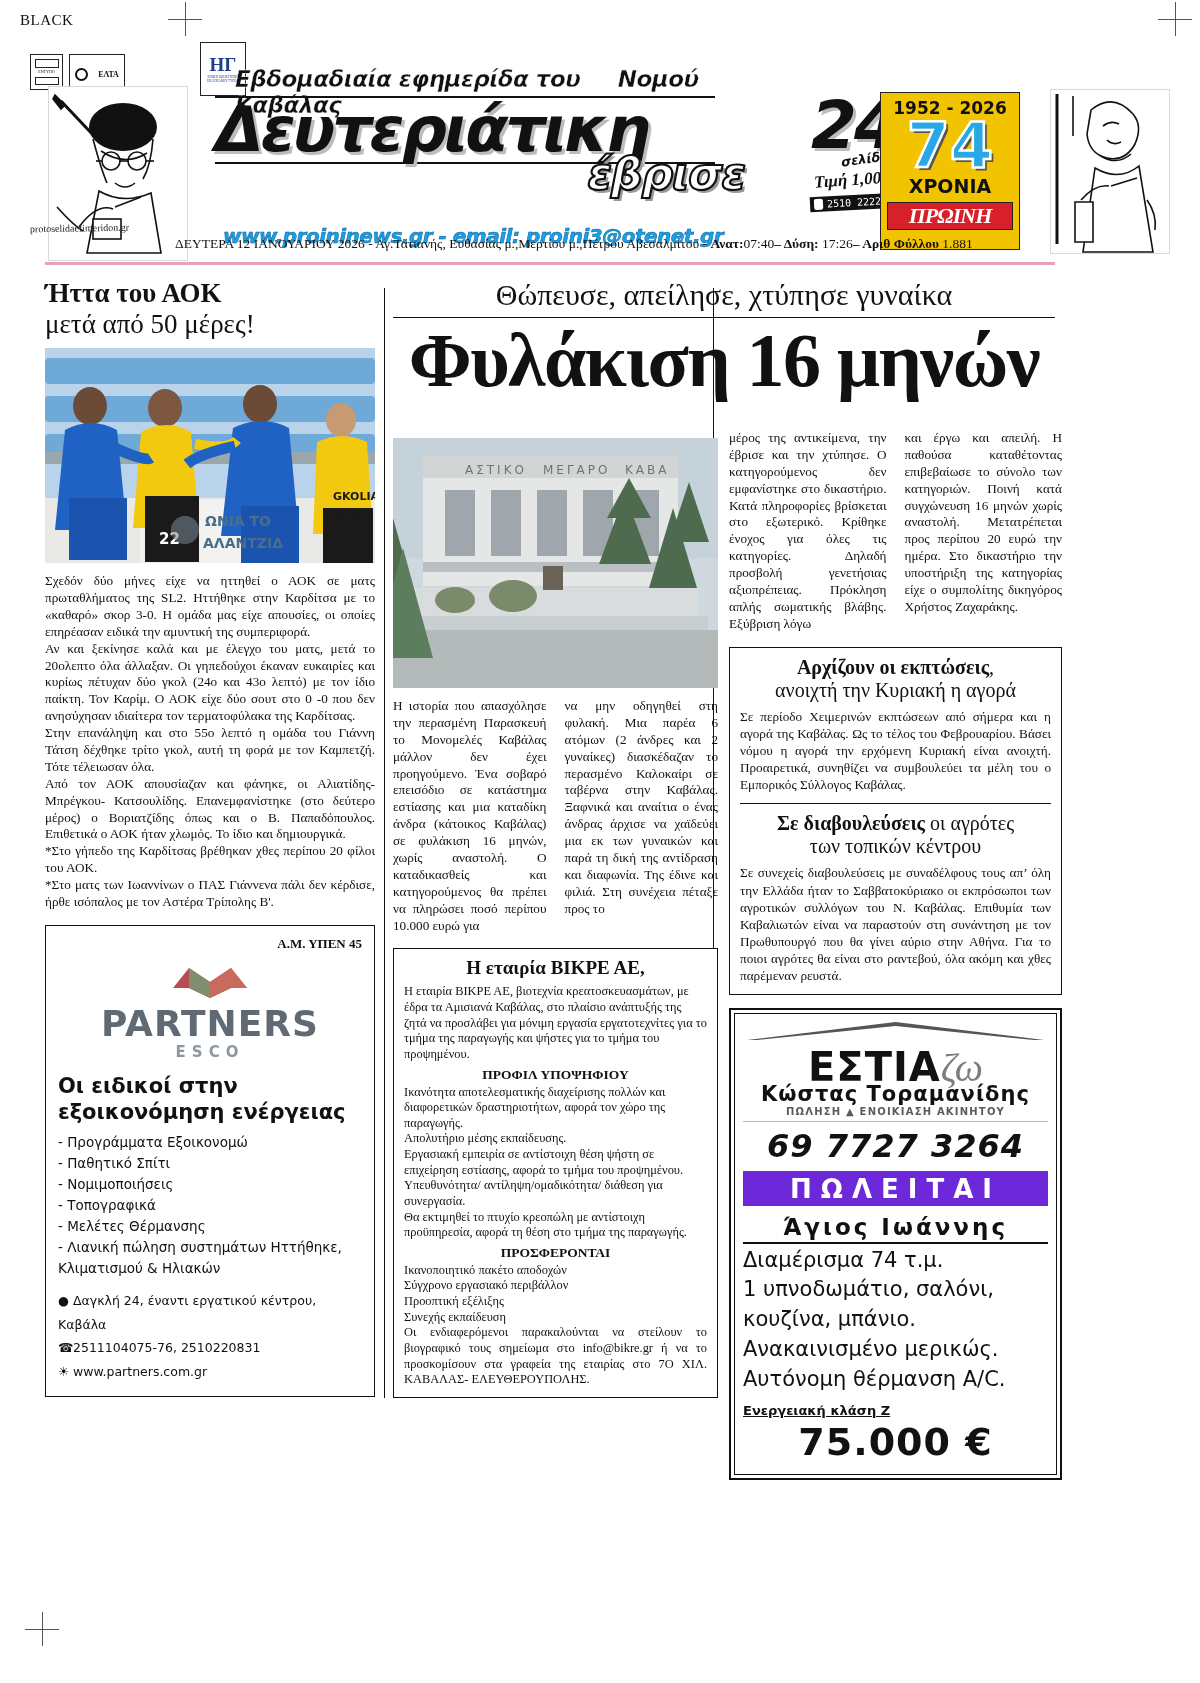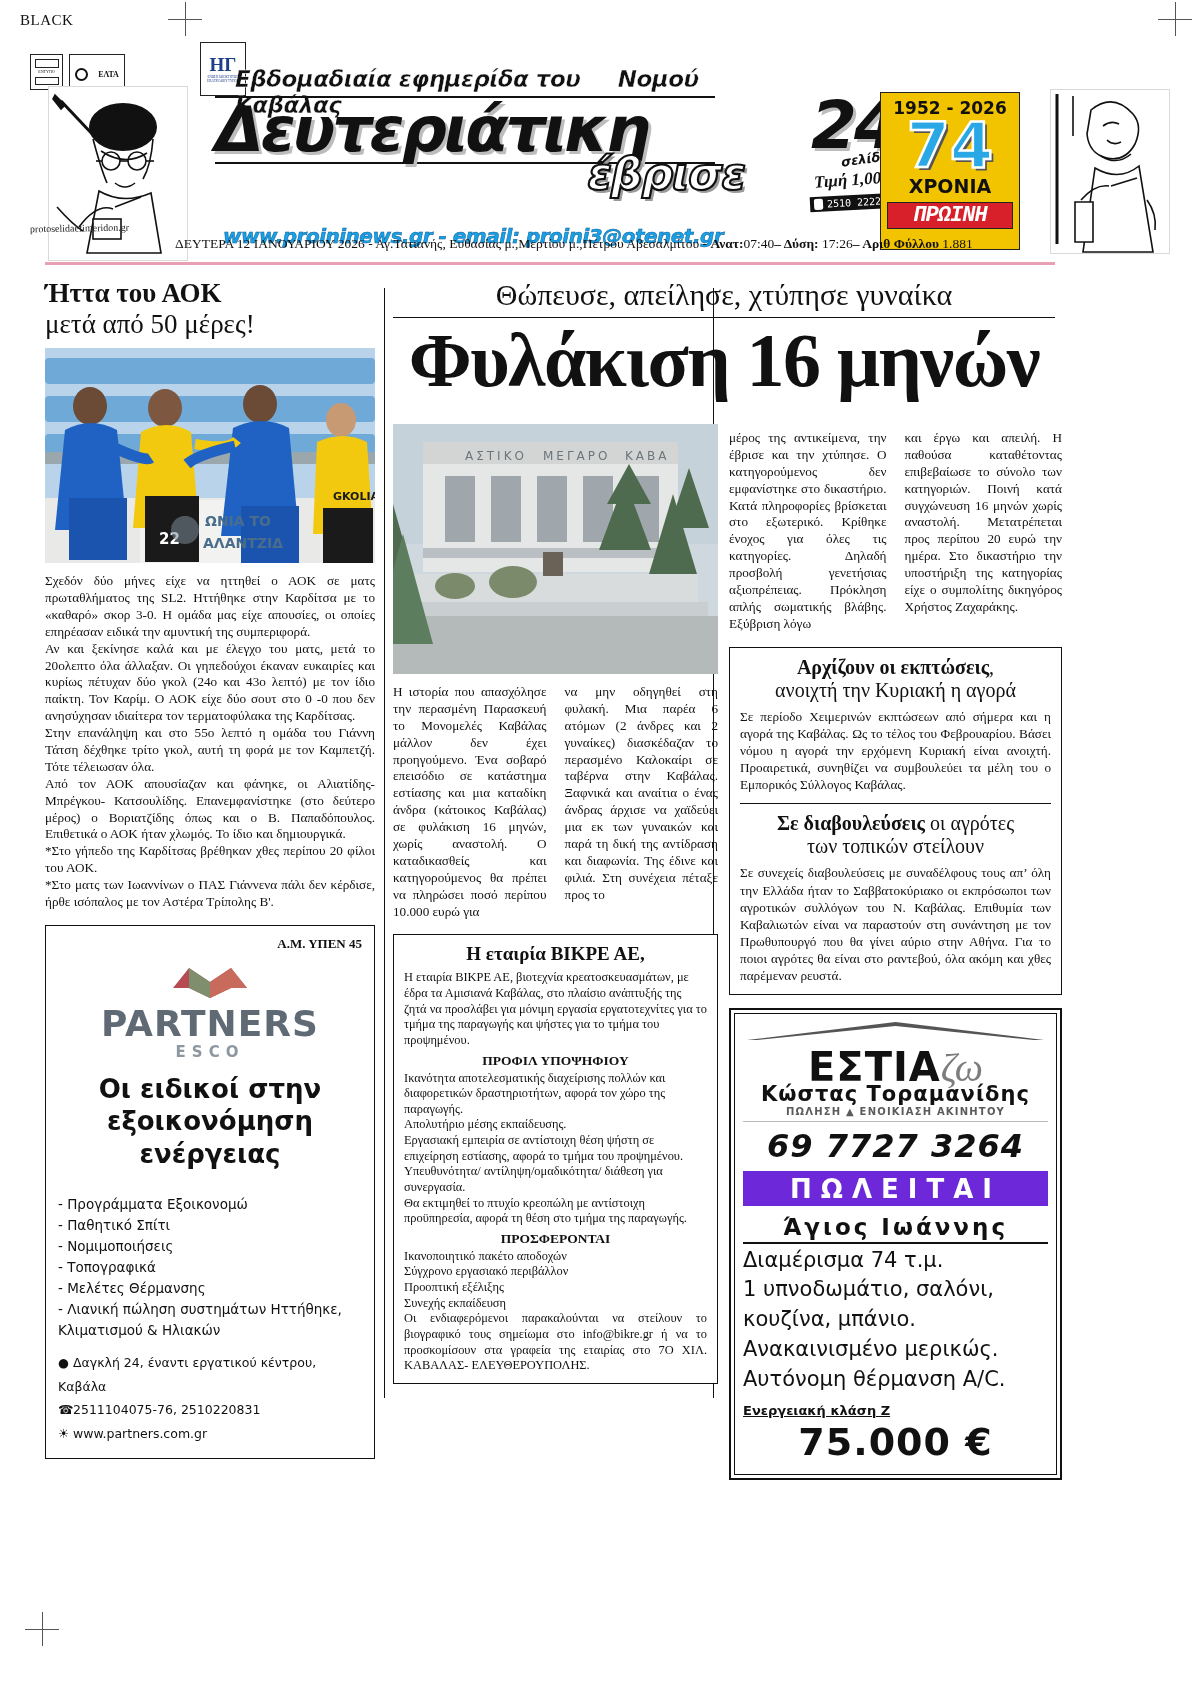--- a/index.html
+++ b/index.html
@@ -122,21 +122,21 @@
     background:#f2c400; border:1px solid #222; text-align:center; padding-top:5px;
   }
   .anniv .years { font-family:"DejaVu Sans",sans-serif; font-weight:bold; font-size:17px; color:#111; }
   .anniv .num74 {
     font-family:"DejaVu Sans",sans-serif; font-weight:bold; font-size:62px; line-height:.85;
     color:#2aa8e6; -webkit-text-stroke:2.5px #fff; text-shadow:3px 3px 0 #555; margin-top:2px;
   }
   .anniv .xronia { font-family:"DejaVu Sans",sans-serif; font-weight:bold; font-size:19px; margin-top:2px; }
   .anniv .proini {
     margin:5px 6px 0; background:#d8202a; color:#fff;
-    font-family:Liberation Mono, monospace; font-weight:bold; font-style:italic;
+    font-family:Liberation Serif, serif; font-weight:bold; font-style:italic;
     font-size:22px; letter-spacing:-1px; border:1px solid #222;
   }
 
   .dateline {
     position:absolute; left:175px; top:236px; width:1000px;
     font-family:"Liberation Serif", serif; font-size:13.5px; color:#111;
   }
   .dateline b { font-weight:bold; }
 
   .pink-rule { position:absolute; left:45px; top:262px; width:1010px; height:3px; background:#e8a0b4; }
@@ -213,22 +213,22 @@
   .handshake { display:block; margin:6px auto 2px; width:82px; height:46px; }
   .partners-word {
     text-align:center; font-family:"DejaVu Sans", sans-serif; font-weight:bold;
     font-size:36px; letter-spacing:1px; color:#5f6a74; line-height:1;
   }
   .esco {
     text-align:center; font-family:"DejaVu Sans", sans-serif; font-weight:bold;
     font-size:15px; letter-spacing:6px; color:#8d979f; margin-top:1px;
   }
   .partners-claim {
-    text-align:center; font-family:"DejaVu Sans", sans-serif; font-weight:bold;
-    font-size:26px; line-height:1.25; margin:12px 0 24px; color:#111;
+    text-align:left; font-family:"DejaVu Sans", sans-serif; font-weight:bold;
+    font-size:21px; line-height:1.25; margin:12px 0 7px; color:#111;
   }
   .partners-list { font-family:"DejaVu Sans", sans-serif; font-size:13.5px; line-height:1.55; color:#111; }
   .partners-list div { margin:0; }
   .partners-contact { font-family:"DejaVu Sans", sans-serif; font-size:12.5px; line-height:1.9; margin-top:10px; }
   .partners-contact .ci { display:inline-block; width:15px; }
 
   
   .estia { border:2px solid #111; margin-top:13px; padding:3px; background:#fff; }
   .estia-inner { border:1.5px solid #111; padding:6px 8px 10px; }
   .estia-logo { position:relative; height:60px; }
@@ -477,21 +477,21 @@
       </div>
     </div>
   </div>
 
   <div class="head-area">
     <div class="head-kicker">Θώπευσε, απείλησε, χτύπησε γυναίκα</div>
     <div class="head-rule"></div>
     <div class="head-main">Φυλάκιση 16 μηνών</div>
   </div>
 
-  <div class="col-center" style="top:418px;">
+  <div class="col-center" style="top:432px;">
     <div class="photo photo-court">
       <svg width="325" height="250" viewBox="0 0 325 250" preserveAspectRatio="none">
         <rect width="325" height="250" fill="#cfd8de"></rect>
         <rect x="0" y="0" width="325" height="120" fill="#c6d2da"></rect>
         <rect x="30" y="18" width="255" height="130" fill="#e5e7e6"></rect>
         <rect x="30" y="18" width="255" height="22" fill="#d2d5d4"></rect>
         <g fill="#9fa7ac">
           <rect x="52" y="52" width="30" height="66"></rect>
           <rect x="98" y="52" width="30" height="66"></rect>
           <rect x="144" y="52" width="30" height="66"></rect>
@@ -556,21 +556,21 @@
       <div class="box-title">
         <b>Αρχίζουν οι εκπτώσεις</b><span>,</span>
         <div>ανοιχτή την Κυριακή η αγορά</div>
       </div>
       <div class="box-body">Σε περίοδο Χειμερινών εκπτώσεων από σήμερα και η αγορά της Καβάλας. Ως το τέλος του Φεβρουαρίου. Βάσει νόμου η αγορά την ερχόμενη Κυριακή είναι ανοιχτή. Προαιρετικά, συνηθίζει να συμβουλεύει τα μέλη του ο Εμπορικός Σύλλογος Καβάλας.</div>
 
       <div class="sub-rule"></div>
 
       <div class="box-title">
         <b>Σε διαβουλεύσεις</b><span> οι αγρότες</span>
-        <div>των τοπικών στείλουν</div>
+        <div>των τοπικών κέντρου</div>
       </div>
       <div class="box-body">Σε συνεχείς διαβουλεύσεις με συναδέλφους τους απ’ όλη την Ελλάδα ήταν το Σαββατοκύριακο οι εκπρόσωποι των αγροτικών συλλόγων του Ν. Καβάλας. Επιθυμία των Καβαλιωτών είναι να παραστούν στη συνάντηση με τον Πρωθυπουργό που θα γίνει αύριο στην Αθήνα. Για το ποιοι αγρότες θα είναι στο ραντεβού, όλα ακόμη και χθες παρέμεναν ρευστά.</div>
     </div>
 
     <div class="estia">
       <div class="estia-inner">
         <div class="estia-logo">
           <svg width="100%" height="22" viewBox="0 0 300 22" preserveAspectRatio="none">
             <path d="M4 20 L150 2 L296 20 L286 20 L150 6 L14 20 Z" fill="#555"></path>
           </svg>

